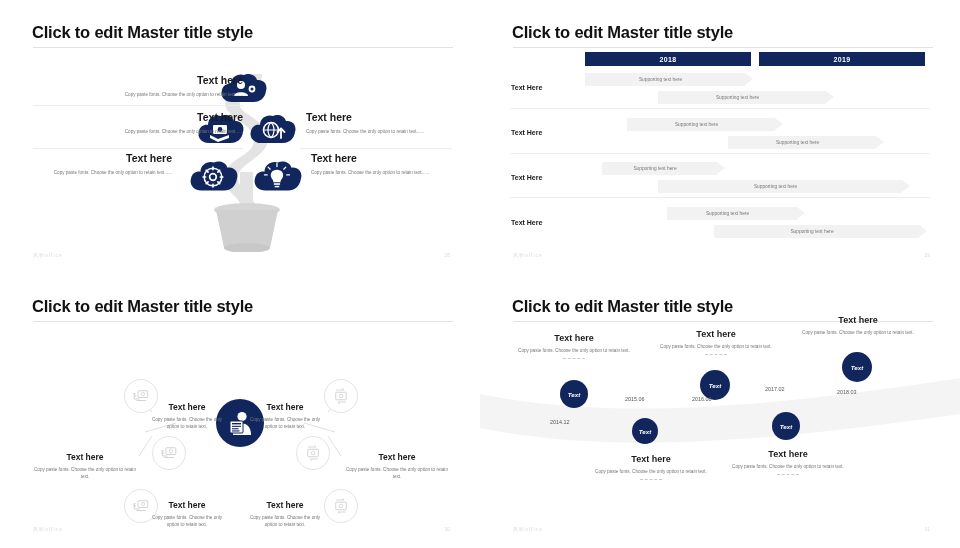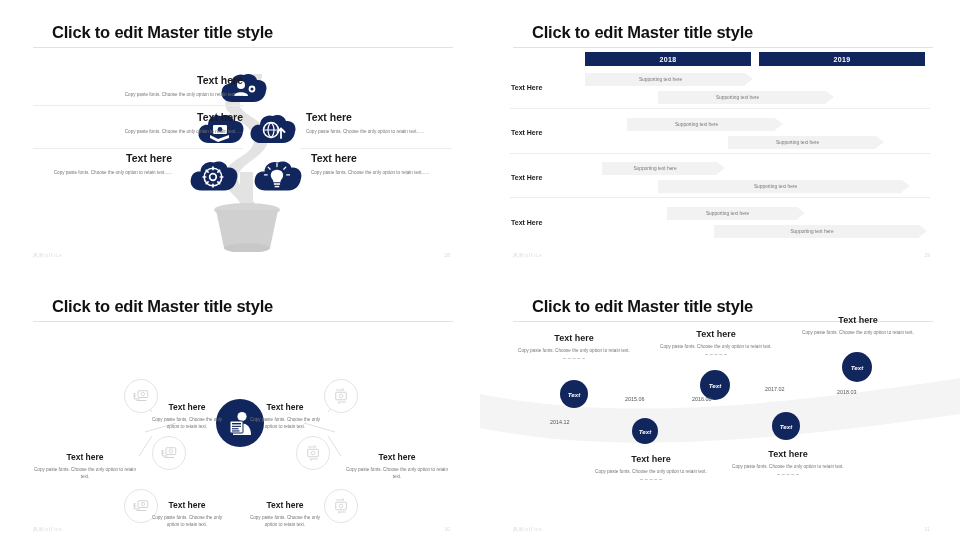--- a/index.html
+++ b/index.html
@@ -1,20 +1,20 @@
 <!DOCTYPE html>
 <html><head>
 <meta charset="utf-8">
 <style>
   html,body{margin:0;padding:0;background:#ffffff;}
   body{width:960px;height:548px;font-family:"Liberation Sans",sans-serif;-webkit-font-smoothing:antialiased;}
   .deck{position:relative;width:960px;height:548px;display:grid;grid-template-columns:480px 480px;grid-template-rows:274px 274px;}
   .slide{position:relative;width:480px;height:274px;background:#fff;overflow:hidden;}
 
-  .slide-title{position:absolute;left:32px;top:23px;font-size:16.5px;font-weight:bold;color:#111111;letter-spacing:-0.2px;white-space:nowrap;margin-left:20px;}
+  .slide-title{position:absolute;left:32px;top:23px;font-size:16.5px;font-weight:bold;color:#111111;letter-spacing:-0.2px;white-space:nowrap;}
   .title-rule{position:absolute;left:33px;top:47px;width:420px;height:1px;background:#e2e2e2;}
 
   .footer-brand{position:absolute;left:33px;bottom:16px;font-size:5px;color:#dcdcdc;letter-spacing:1px;}
   .footer-page{position:absolute;right:30px;bottom:16px;font-size:5px;color:#dcdcdc;}
 
   
   .tree-wrap{position:absolute;left:0;top:52px;width:480px;height:200px;}
   .tree-svg{position:absolute;left:170px;top:0px;}
   .s1-block{position:absolute;}
   .s1-h{font-size:10.5px;font-weight:bold;color:#1a1a1a;line-height:1.1;}

